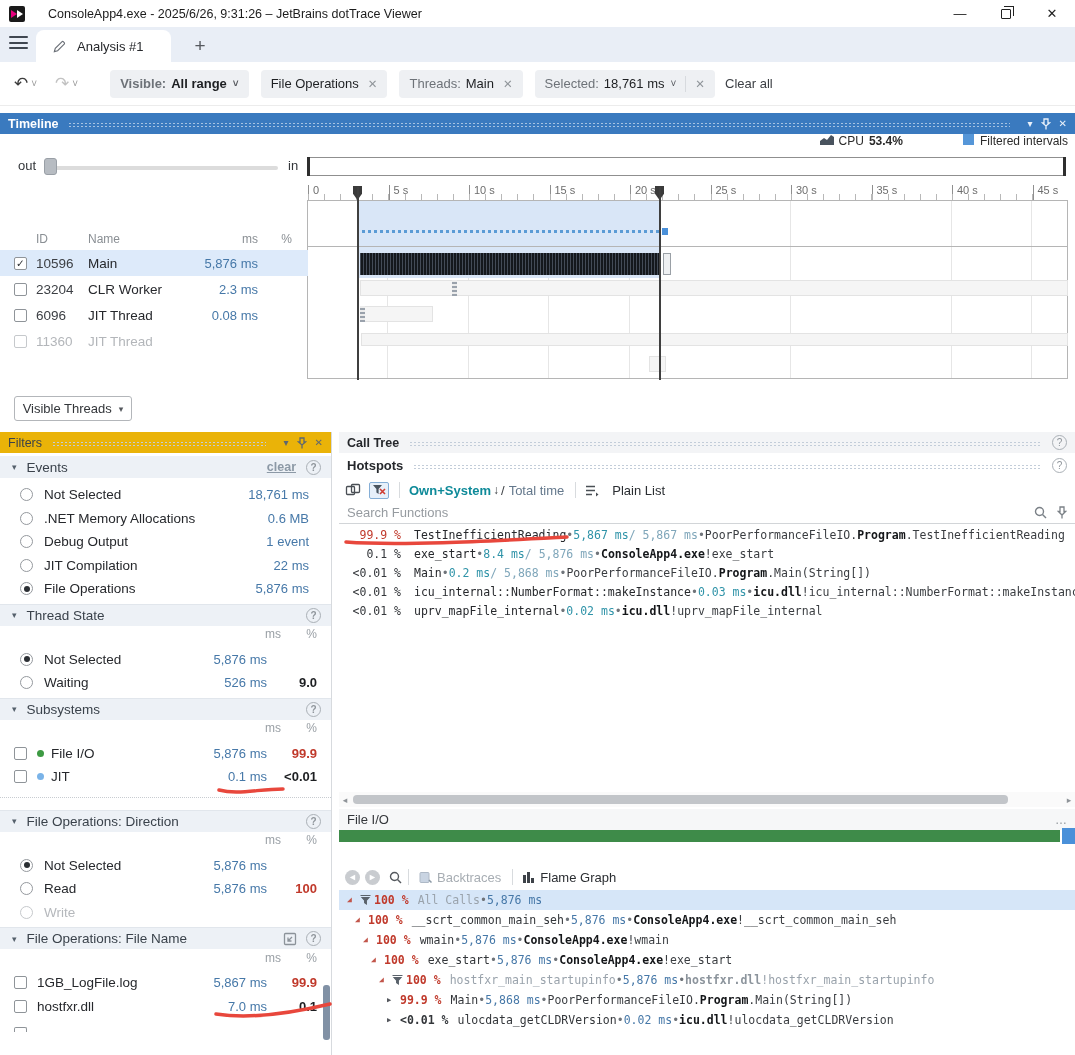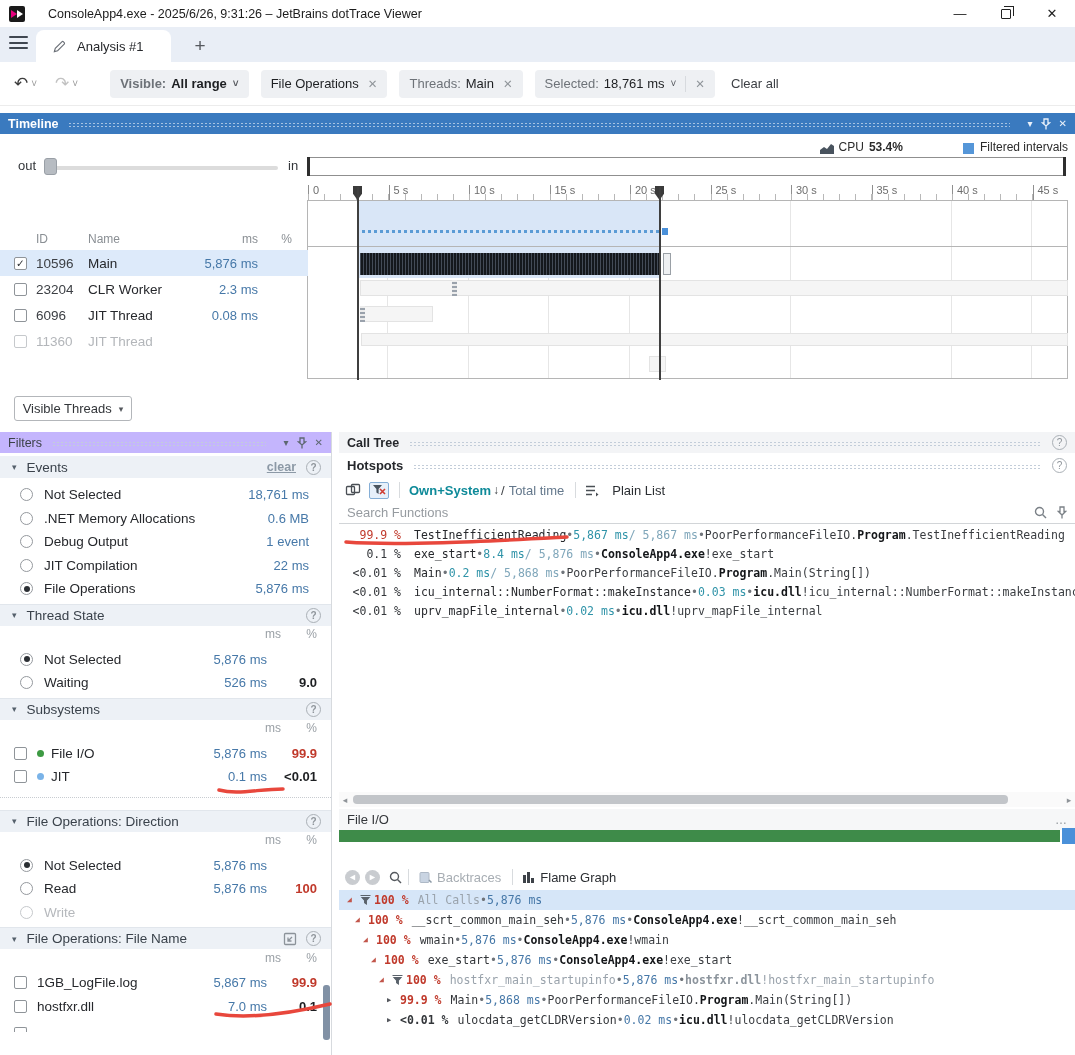--- a/index.html
+++ b/index.html
@@ -42,36 +42,36 @@
   .redo-ic { font-size:17px; color:#c2c2c2; margin-left:18px; }
   .mini-caret { font-size:10px; color:#9a9a9a; margin-left:3px; }
   .chip { height:28px; background:#eef0f3; border-radius:4px; display:flex; align-items:center;
           padding:0 10px; margin-left:12px; font-size:13px; }
   .chip:first-of-type { margin-left:32px;font-weight:bold; }
   .chip .c-label { color:#6d7278; margin-right:5px; }
   .chip .c-value { color:#1d1f22; }
   .chip .c-caret { font-size:10px; color:#55585e; margin-left:6px; }
   .chip .c-x { color:#8f9499; font-size:11.5px; margin-left:9px; }
   .chip .c-div { width:1px; height:16px; background:#d7dade; margin-left:9px; }
-  .clear-all { margin-left:16px; font-size:13px; color:#3d4045; }
+  .clear-all { margin-left:10px; font-size:13px; color:#3d4045; }
 
   
   .panel-head { display:flex; align-items:center; height:21px; padding:0 8px; }
   .panel-head.blue { position:absolute; left:0; top:113px; width:1075px; background:#3a7abf; }
   .panel-head.blue .ph-title { color:#fff; font-size:12.5px; font-weight:bold; }
   .ph-title { font-size:12.5px; color:#3c4248; }
   .dots { flex:1; height:5px; margin:2px 10px 0 10px;
           background-image:radial-gradient(#c3cdd9 1px, transparent 1px); background-size:4px 3px; }
   .panel-head.blue .dots { background-image:radial-gradient(rgba(255,255,255,.55) 1px, transparent 1px); }
   .ph-ic { font-size:10px; color:#5d6771; margin-left:8px; }
   .panel-head.blue .ph-ic { color:#eaf1fa; }
   .pin-svg { margin-left:8px; }
 
   .tl-legend { position:absolute; left:0; top:134px; width:1068px; height:20px; display:flex;
-               align-items:flex-end; justify-content:flex-end; font-size:12px; color:#2b2b2b; }
+               align-items:flex-start; justify-content:flex-end; font-size:12px; color:#2b2b2b; }
   .cpu-icon { margin-right:5px; }
   .cpu-label { margin-right:5px; }
   .cpu-value { font-weight:bold; margin-right:60px; }
   .fi-square { width:11px; height:11px; background:#5596d8; margin-right:6px; }
 
   .tl-zoom-out-label { position:absolute; left:18px; top:158px; font-size:13px; color:#33363a; }
   .zoom-track { position:absolute; left:44px; top:166px; width:234px; height:4px; background:#dcdcdc; border-radius:2px; }
   .zoom-handle { position:absolute; left:44px; top:158px; width:13px; height:17px; background:#b7bcc2;
                  border:1px solid #999fa6; border-radius:3px; }
   .tl-zoom-in-label { position:absolute; left:288px; top:158px; font-size:13px; color:#33363a; }
@@ -119,21 +119,21 @@
   .t-ms { width:66px; text-align:right; color:#4678a8; font-size:13px; }
   .t-row.dim .t-id, .t-row.dim .t-name { color:#b3b6ba; }
   .t-row.dim .cb { border-color:#c6c9cc; }
   .vt-btn { position:absolute; left:14px; top:396px; width:118px; height:25px; border:1px solid #b3b6ba;
             border-radius:3px; display:flex; align-items:center; justify-content:center; font-size:13px; color:#33363a; background:#fff; }
   .vt-btn .c-caret { margin-left:7px; font-size:9px; color:#55585e; }
 
   
   .lp { position:absolute; left:0; top:432px; width:332px; height:623px; background:#fff;
         border-right:1px solid #d7dade; overflow:hidden; }
-  .lp .panel-head { background:#c4b5fd; }
+  .lp .panel-head { background:#eab308; }
   .sec-head { display:flex; align-items:center; height:22px; background:#edf1f6; border-top:1px solid #e1e6ec;
               padding:0 10px 0 12px; margin-top:3px; }
   .sec-chev { font-size:9px; color:#55606b; margin-right:10px; }
   .sec-title { font-size:13.5px; color:#3a424b; }
   .sec-right { margin-left:auto; display:flex; align-items:center;font-weight:bold; }
   .clear-link { font-size:12.5px; color:#8c99a6; text-decoration:underline; margin-right:10px; }
   .help { width:15px; height:15px; border:1.2px solid #aab0b6; border-radius:50%; color:#8f959b;
           font-size:10px; display:flex; align-items:center; justify-content:center; flex:none; }
   .colhead { display:flex; justify-content:flex-end; align-items:center; height:17px;
              font-size:12px; color:#9aa0a6; }

